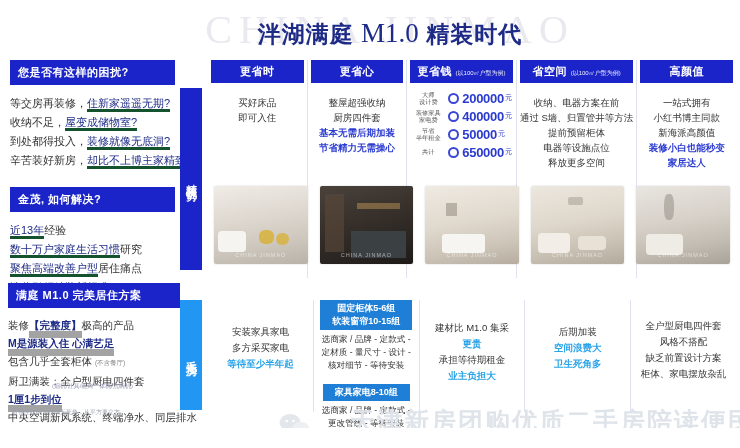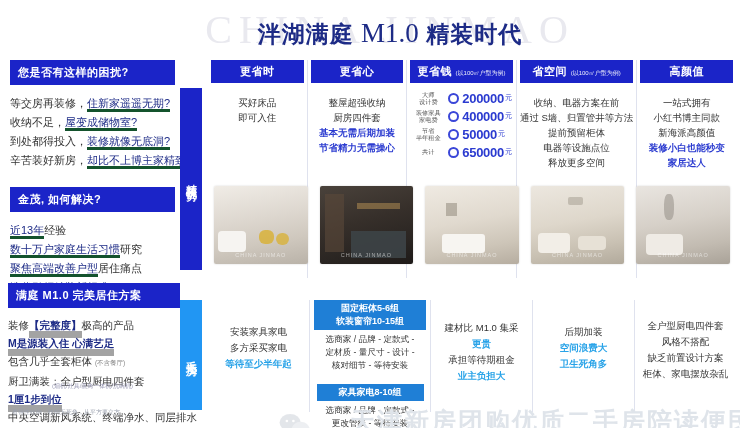--- a/index.html
+++ b/index.html
@@ -140,21 +140,21 @@
   }
 
   
   .cols-bot{position:absolute;left:208px;top:300px;width:528px;height:112px;display:flex;}
   .bcol{flex:1;position:relative;padding:0 4px;text-align:center;}
   .bcol + .bcol{border-left:1px solid #dfe2ee;}
   .bcol .ln{font-size:9.5px;line-height:16px;color:#333;white-space:nowrap;}
   .bcol .ln.hl{color:#29a3e8;font-weight:bold;}
   .badge{
     display:inline-block;background:#1f7fd6;color:#fff;
-    font-size:9px;font-weight:bold;padding:2px 22px;
+    font-size:9px;font-weight:bold;padding:2px 12px;
     line-height:13px;margin:0 auto;white-space:nowrap;
   }
   .bstack{margin-top:0;}
   .bsub{font-size:8.6px;line-height:13px;color:#333;white-space:nowrap;margin-top:3px;}
   .sp10{height:9px;}
 
   
   .wm-bottom{
     position:absolute;left:350px;top:405px;
     font-size:25px;color:#dfe4ea;font-weight:bold;

